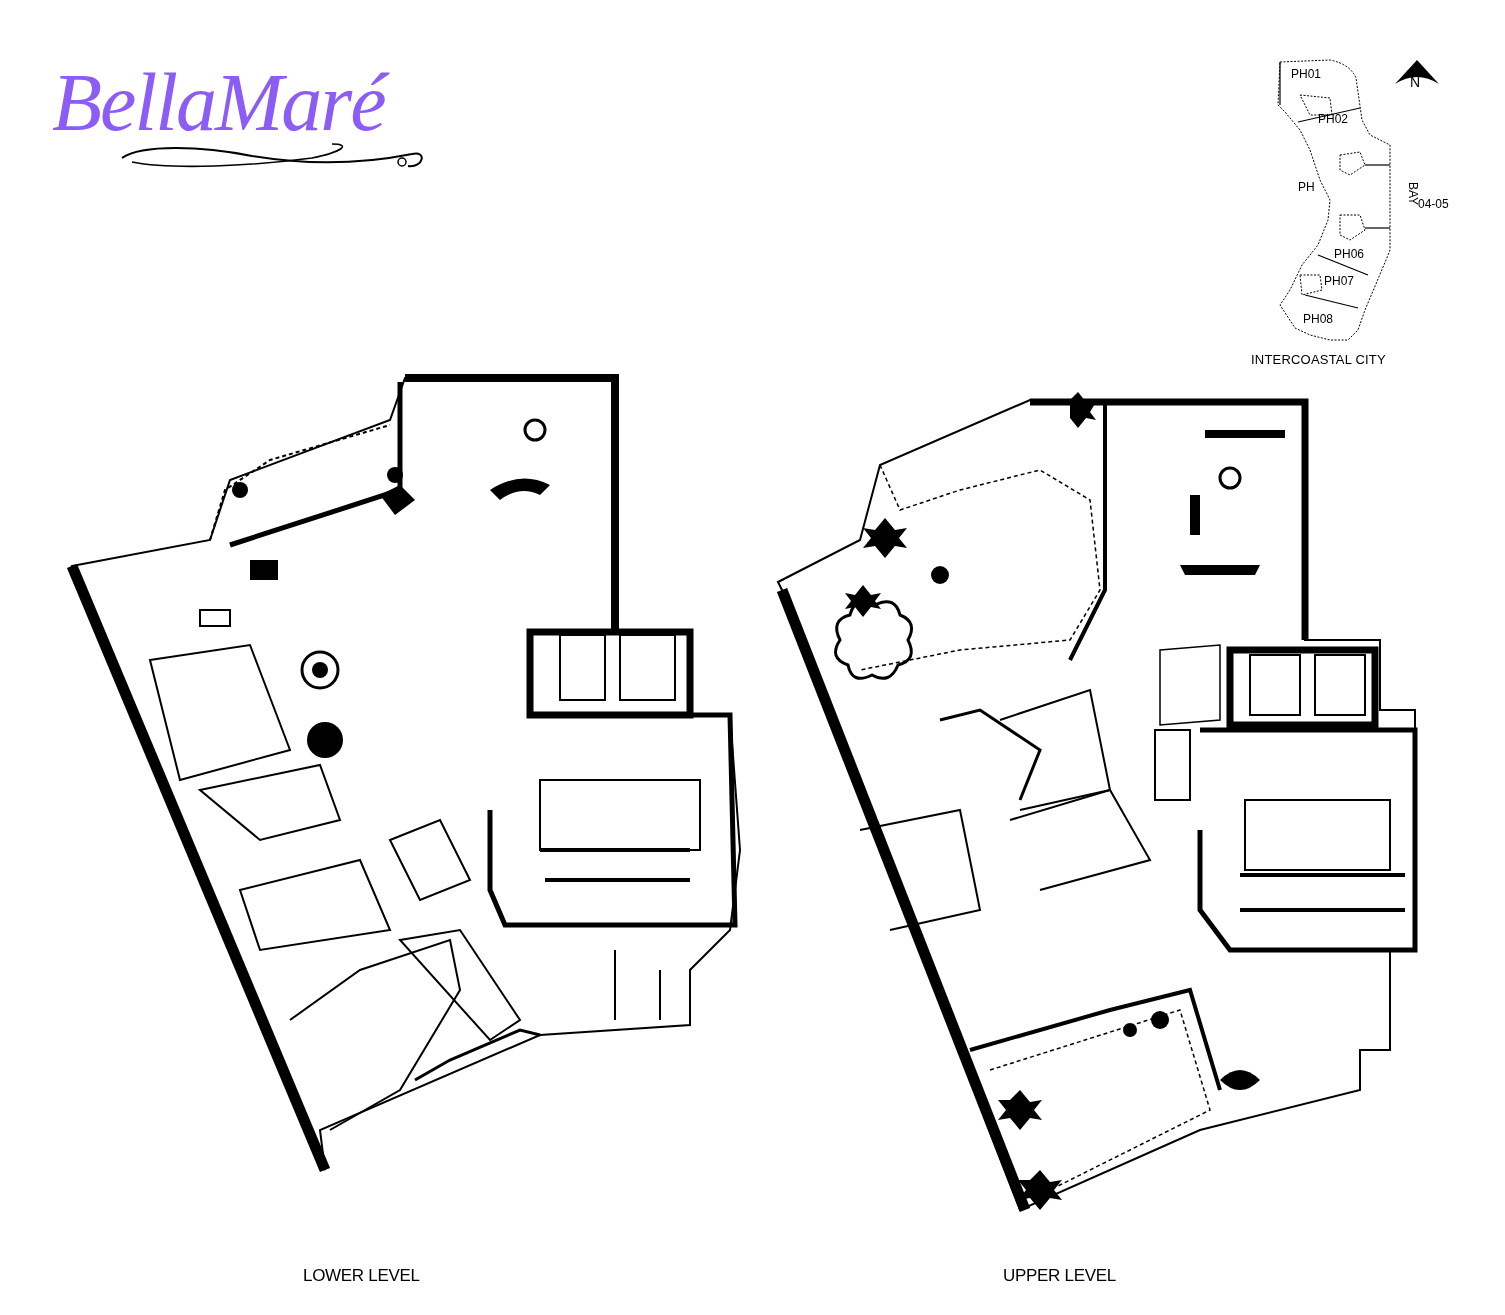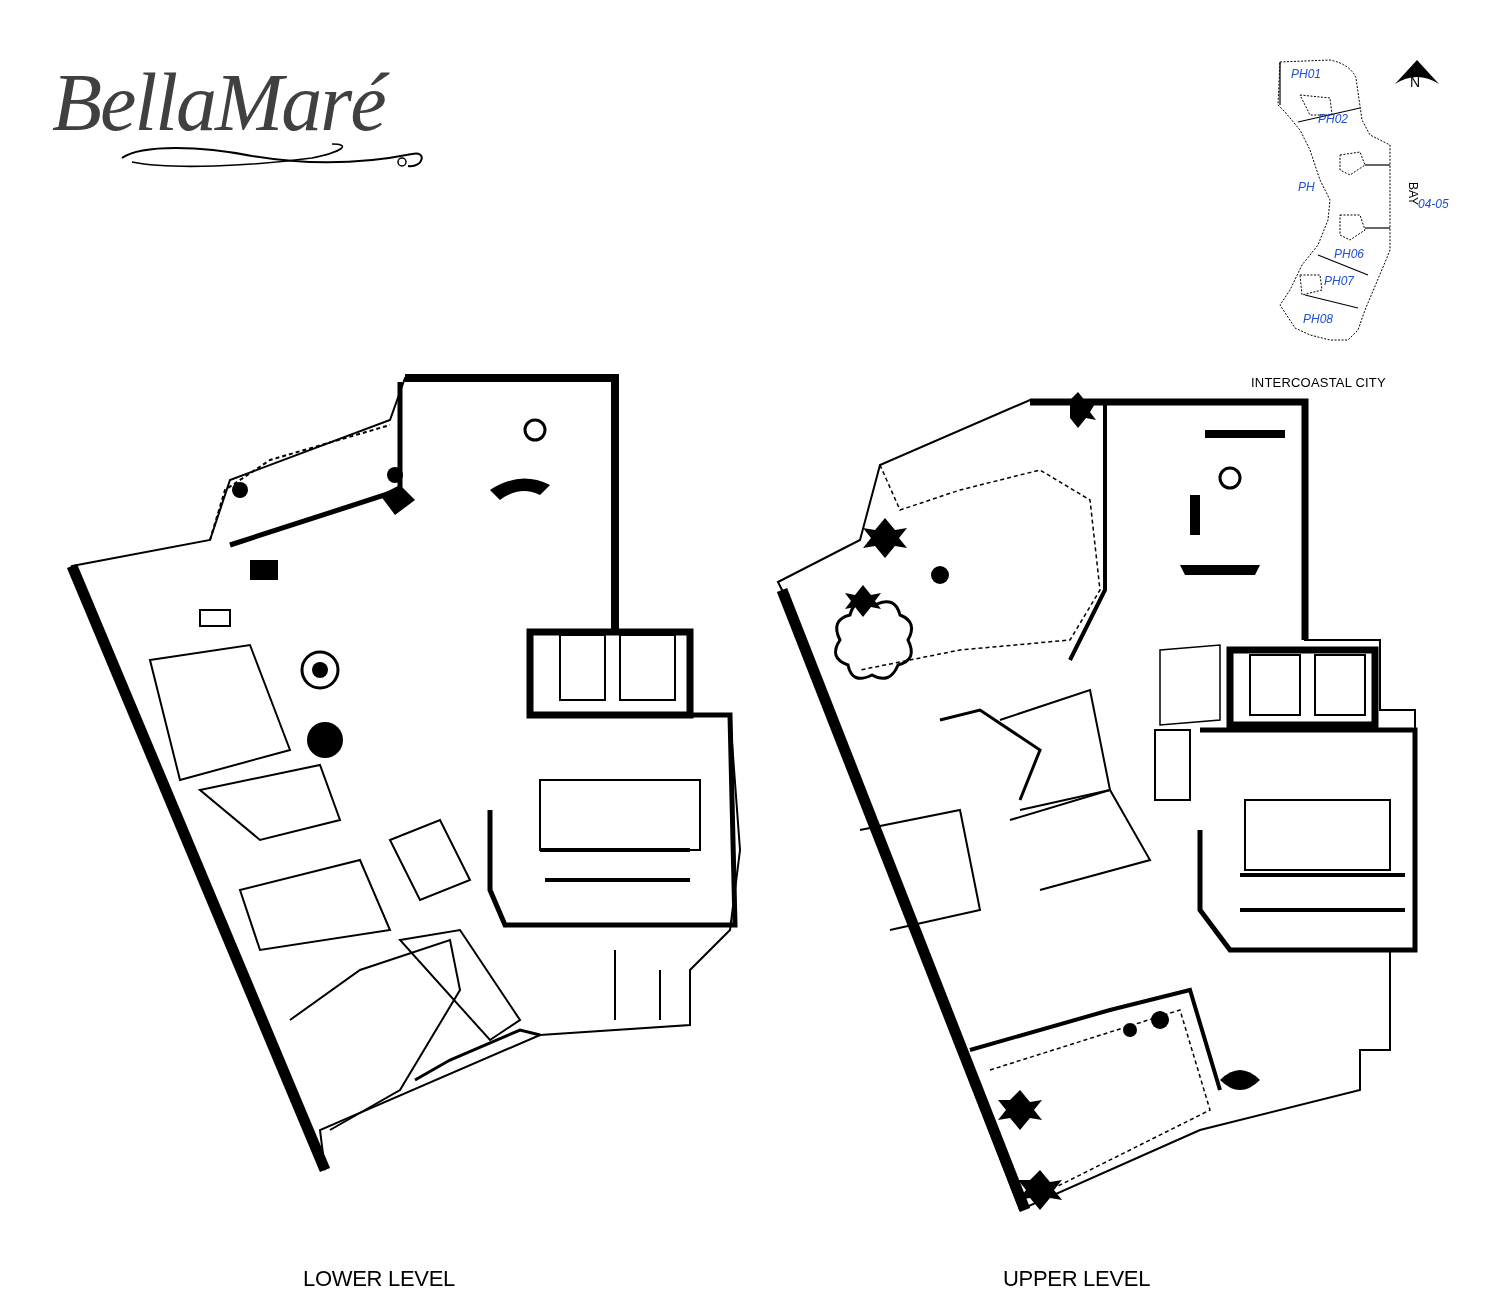--- a/index.html
+++ b/index.html
@@ -1,27 +1,27 @@
 <!DOCTYPE html>
 <html><head>
   <meta charset="utf-8">
   <style>
     html, body { margin: 0; padding: 0; background: #ffffff; }
     body { width: 1505px; height: 1315px; position: relative; overflow: hidden; font-family: "Liberation Sans", sans-serif; color: #000; }
     .logo { position: absolute; left: 52px; top: 58px; width: 400px; height: 120px; }
-    .logo-text { position: absolute; left: 0; top: 0; font-family: "Liberation Serif", serif; font-style: italic; font-size: 82px; letter-spacing: -2px; line-height: 90px; color: #404040; }
+    .logo-text { position: absolute; left: 0; top: 0; font-family: "Liberation Serif", serif; font-style: italic; font-size: 82px; letter-spacing: -2px; line-height: 90px; color: #8b5cf6; }
     .logo-swash { position: absolute; left: 60px; top: 78px; }
     .keyplan { position: absolute; left: 1240px; top: 50px; width: 240px; height: 330px; }
     .north { position: absolute; left: 1393px; top: 60px; width: 48px; height: 36px; }
     .north-label { position: absolute; left: 1410px; top: 74px; font-size: 14px; }
-    .keyplan-label { position: absolute; font-size: 12px; color: #1d4ed8; font-style: italic; }
+    .keyplan-label { position: absolute; font-size: 12px; color: #000000; }
     .bay-label { position: absolute; left: 1420px; top: 182px; font-size: 12px; transform: rotate(90deg); transform-origin: left top; }
-    .city-label { position: absolute; left: 1251px; top: 352px; font-size: 13px; letter-spacing: 0.2px; margin-top: 23px; }
+    .city-label { position: absolute; left: 1251px; top: 352px; font-size: 13px; letter-spacing: 0.2px; }
     .plan { position: absolute; }
-    .level-label { position: absolute; font-size: 22px; letter-spacing: -0.3px; }
+    .level-label { position: absolute; font-size: 17px; letter-spacing: -0.3px; }
   </style>
 </head>
 <body>
 
 <div class="logo">
   <div class="logo-text">BellaMaré</div>
   <svg class="logo-swash" width="320" height="40" viewBox="0 0 320 40">
     <path d="M10 22 C 30 8, 90 10, 140 20 C 200 30, 250 28, 300 18 C 315 14, 312 32, 296 30" fill="none" stroke="#000" stroke-width="2"></path>
     <path d="M20 26 C 60 34, 140 30, 200 22 C 230 16, 240 8, 220 8" fill="none" stroke="#000" stroke-width="1.6"></path>
     <circle cx="290" cy="26" r="4" fill="none" stroke="#000" stroke-width="1.5"></circle>

